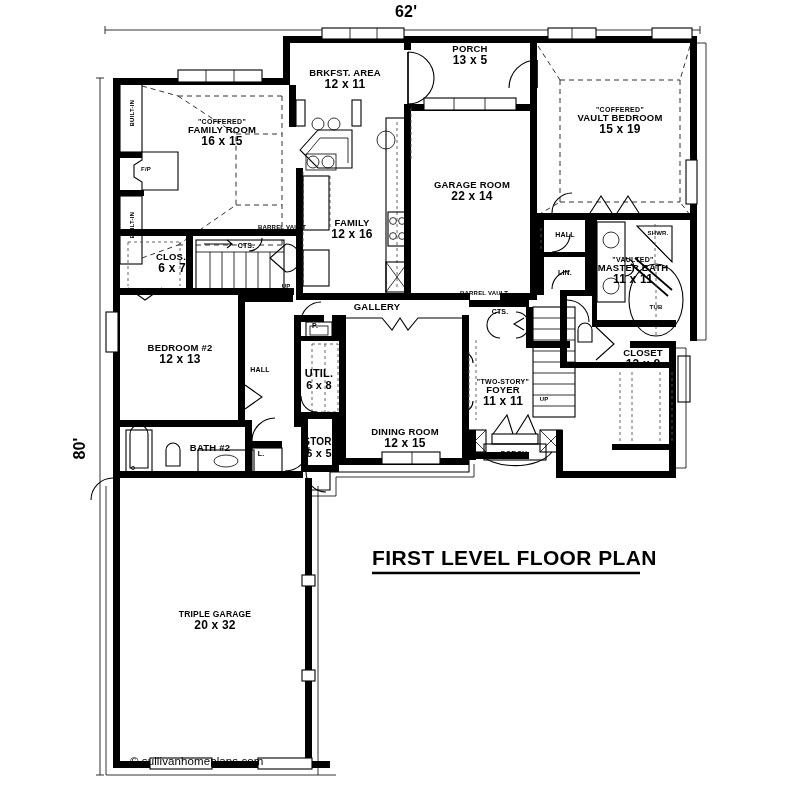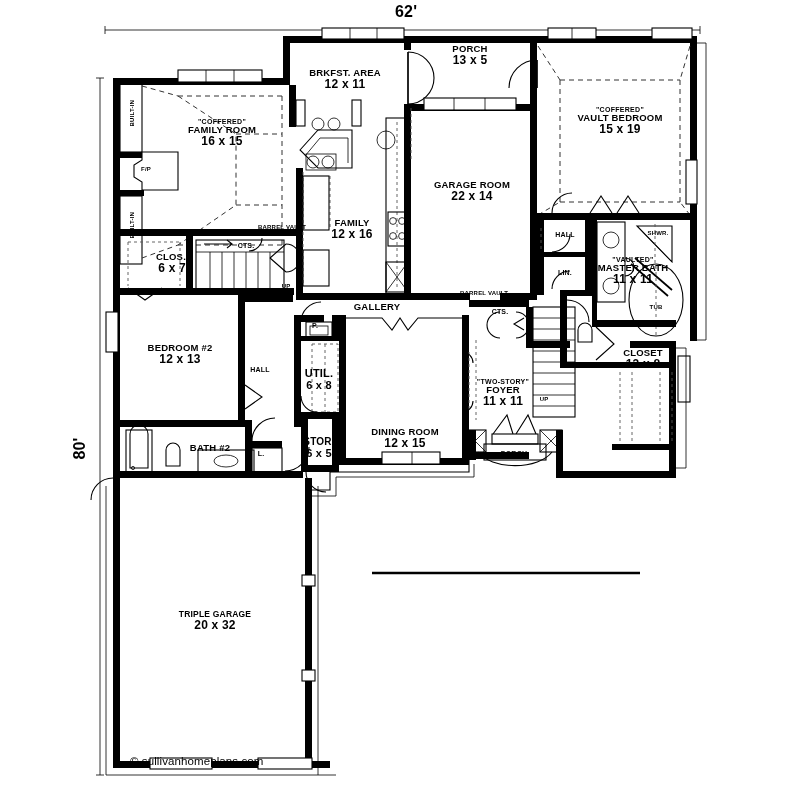--- a/index.html
+++ b/index.html
@@ -507,16 +507,17 @@
   <div class="lbl tiny" style="left:253px;top:450px;width:16px;">L.</div>
 
   <div class="lbl rm-name" style="left:332px;top:302px;width:90px;">GALLERY</div>
   <div class="lbl tiny" style="left:306px;top:322px;width:18px;">P.</div>
 
   <div class="lbl tiny2" style="left:640px;top:230px;width:36px;">SHWR.</div>
   <div class="lbl tiny2" style="left:642px;top:304px;width:28px;">TUB</div>
 
   <div class="lbl tiny" style="left:486px;top:450px;width:56px;">PORCH</div>
 
+  <div id="plan-title" style="left:372px;top:546px;">FIRST LEVEL FLOOR PLAN</div>
 
   <div id="copyright" style="left:130px;top:755px;">© sullivanhomeplans.com</div>
 
 </div>
 
 </body></html>

